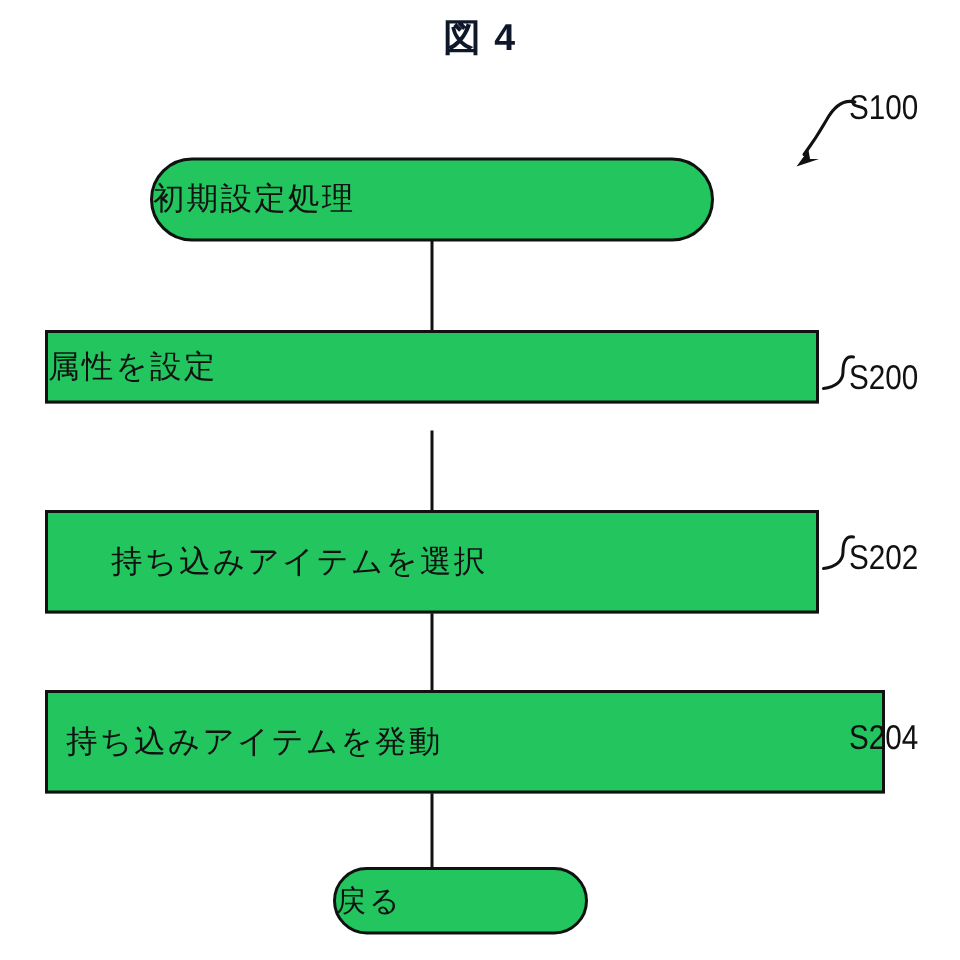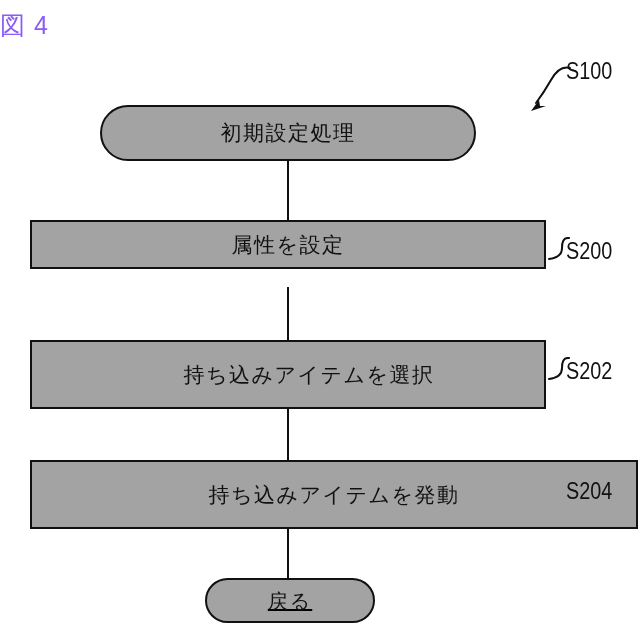--- a/index.html
+++ b/index.html
@@ -19,37 +19,37 @@
     background: #ffffff;
     overflow: hidden;
   }
 
   
   .fig-title {
     position: absolute;
     left: 0;
     top: 8px;
     width: 640px;
+    text-align: center;
     font-size: 25px;
-    font-weight: 400;
+    font-weight: 700;
     letter-spacing: 1px;
     line-height: 34px;
-    color: #8b5cf6;
+    color: #0f172a;
     white-space: pre;
   }
 
   
   .node {
     position: absolute;
     box-sizing: border-box;
     border: 2px solid #111111;
-    background: #a3a3a3;
+    background: #22c55e;
     display: flex;
     align-items: center;
-    justify-content: center;
     z-index: 3;
   }
   .node-terminator {
     border-radius: 999px;
   }
   .node-process {
     border-radius: 0;
   }
   .node-label {
     font-size: 21px;
@@ -62,22 +62,22 @@
   }
   .node-label.small {
     font-size: 20px;
     letter-spacing: 2px;
   }
 
   
   #node-init     { left: 100px; top: 105px; width: 376px; height: 56px; }
   #node-attr     { left: 30px;  top: 220px; width: 516px; height: 49px; }
   #node-select   { left: 30px;  top: 340px; width: 516px; height: 69px; padding-left: 42px; }
-  #node-activate { left: 30px;  top: 460px; width: 608px; height: 69px; }
-  #node-return   { left: 205px; top: 578px; width: 170px; height: 45px; text-decoration: underline; }
+  #node-activate { left: 30px;  top: 460px; width: 560px; height: 69px; padding-left: 12px; }
+  #node-return   { left: 222px; top: 578px; width: 170px; height: 45px; }
 
   
   .connector {
     position: absolute;
     width: 2px;
     background: #111111;
     left: 287px;
     z-index: 1;
   }
   #conn-1 { top: 159px; height: 63px; }

